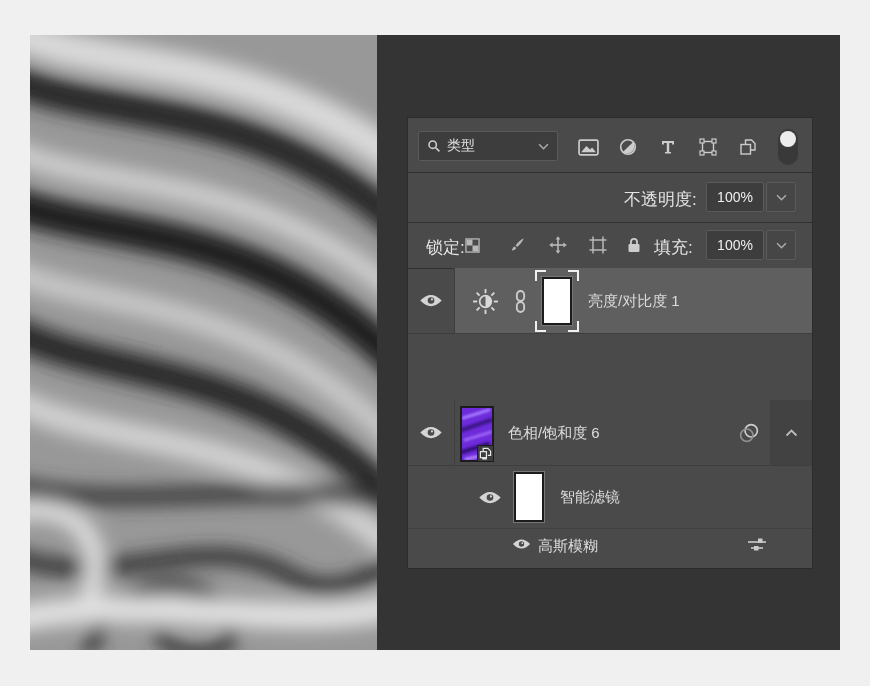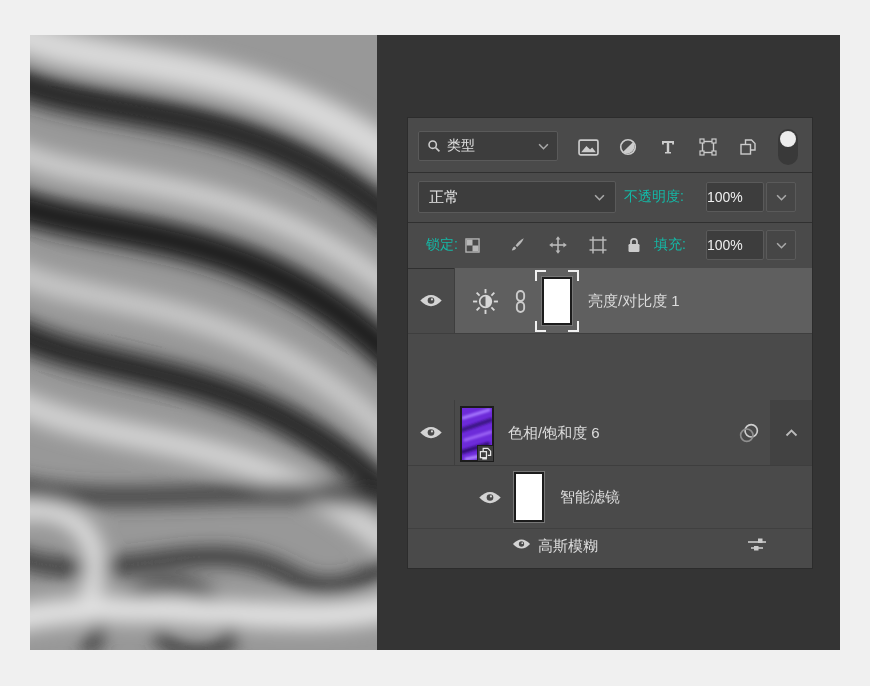--- a/index.html
+++ b/index.html
@@ -17,23 +17,23 @@
                  border:1px solid #5a5a5a;border-radius:2px;display:flex;align-items:center;gap:6px;padding:0 8px;box-sizing:border-box;}
   .search-select .lbl{font-size:14px;color:#e0e0e0;}
   .chev{margin-left:auto;}
   .fbtn{position:absolute;top:16px;width:30px;height:26px;display:flex;align-items:center;justify-content:center;}
   .toggle-pill{position:absolute;left:370px;top:11px;width:20px;height:36px;background:#393939;border-radius:10px;}
   .toggle-pill .knob{position:absolute;left:2px;top:2px;width:16px;height:16px;border-radius:50%;background:#ececec;}
 
   .blend-row{position:absolute;left:0;top:54px;width:404px;height:50px;border-bottom:1px solid #303030;}
   .blend-select{position:absolute;left:10px;top:9px;width:198px;height:32px;background:#3d3d3d;border:1px solid #5a5a5a;
                 border-radius:2px;display:flex;align-items:center;padding:0 10px;box-sizing:border-box;font-size:15px;color:#e6e6e6;}
-  .fieldlabel{position:absolute;font-size:14px;color:#14b8a6;}
+  .fieldlabel{position:absolute;font-size:17px;color:#e5e5e5;}
   .value-box{position:absolute;width:58px;height:30px;background:#3d3d3d;border:1px solid #5a5a5a;border-radius:2px;
-             display:flex;align-items:center;font-size:14px;color:#efefef;box-sizing:border-box;}
+             display:flex;align-items:center;justify-content:center;font-size:14px;color:#efefef;box-sizing:border-box;}
   .chev-box{position:absolute;width:30px;height:30px;background:#464646;border:1px solid #5a5a5a;border-radius:2px;
             display:flex;align-items:center;justify-content:center;box-sizing:border-box;}
 
   .lock-row{position:absolute;left:0;top:104px;width:404px;height:46px;border-bottom:1px solid #303030;}
   .lockbtn{position:absolute;top:13px;width:22px;height:20px;display:flex;align-items:center;justify-content:center;}
 
   .layers{position:absolute;left:0;top:150px;width:404px;height:300px;}
   .layer-row{position:absolute;left:0;width:404px;border-bottom:1px solid #3e3e3e;box-sizing:border-box;}
   .eye-cell{position:absolute;left:0;top:0;width:47px;height:100%;border-right:1px solid #3e3e3e;
             display:flex;align-items:center;justify-content:center;box-sizing:border-box;}
@@ -129,26 +129,20 @@
           <path d="M6.5 6.5 V2 h6 L16 5.5 V12 h-4.5" fill="none" stroke="#cccccc" stroke-width="1.4"></path>
         </svg>
       </div>
 
       <div class="toggle-pill">
         <div class="knob"></div>
       </div>
     </div>
 
     <div class="blend-row">
-      <div class="blend-select">
-        <span>正常</span>
-        <svg class="chev" width="11" height="7" viewBox="0 0 12 8">
-          <polyline points="1,1.5 6,6.5 11,1.5" fill="none" stroke="#aaaaaa" stroke-width="1.8"></polyline>
-        </svg>
-      </div>
       <span class="fieldlabel" style="left:216px;top:16px">不透明度:</span>
       <div class="value-box" style="left:298px;top:10px">
         <span>100%</span>
       </div>
       <div class="chev-box" style="left:358px;top:10px">
         <svg width="11" height="7" viewBox="0 0 12 8">
           <polyline points="1,1.5 6,6.5 11,1.5" fill="none" stroke="#aaaaaa" stroke-width="1.8"></polyline>
         </svg>
       </div>
     </div>

